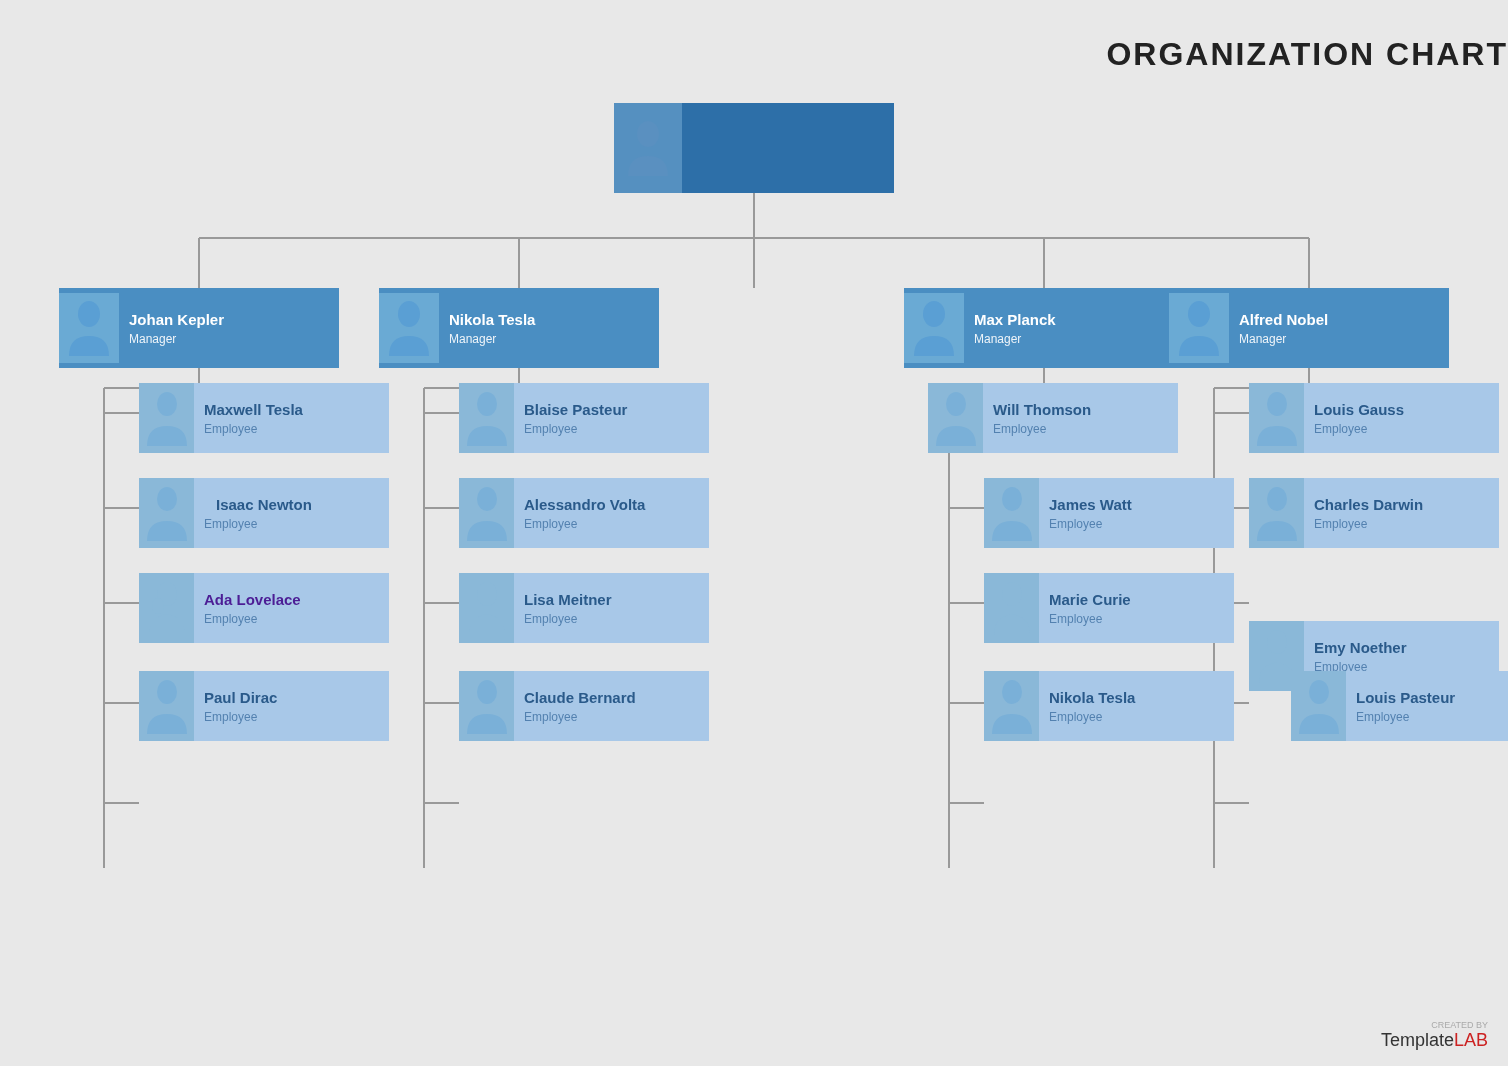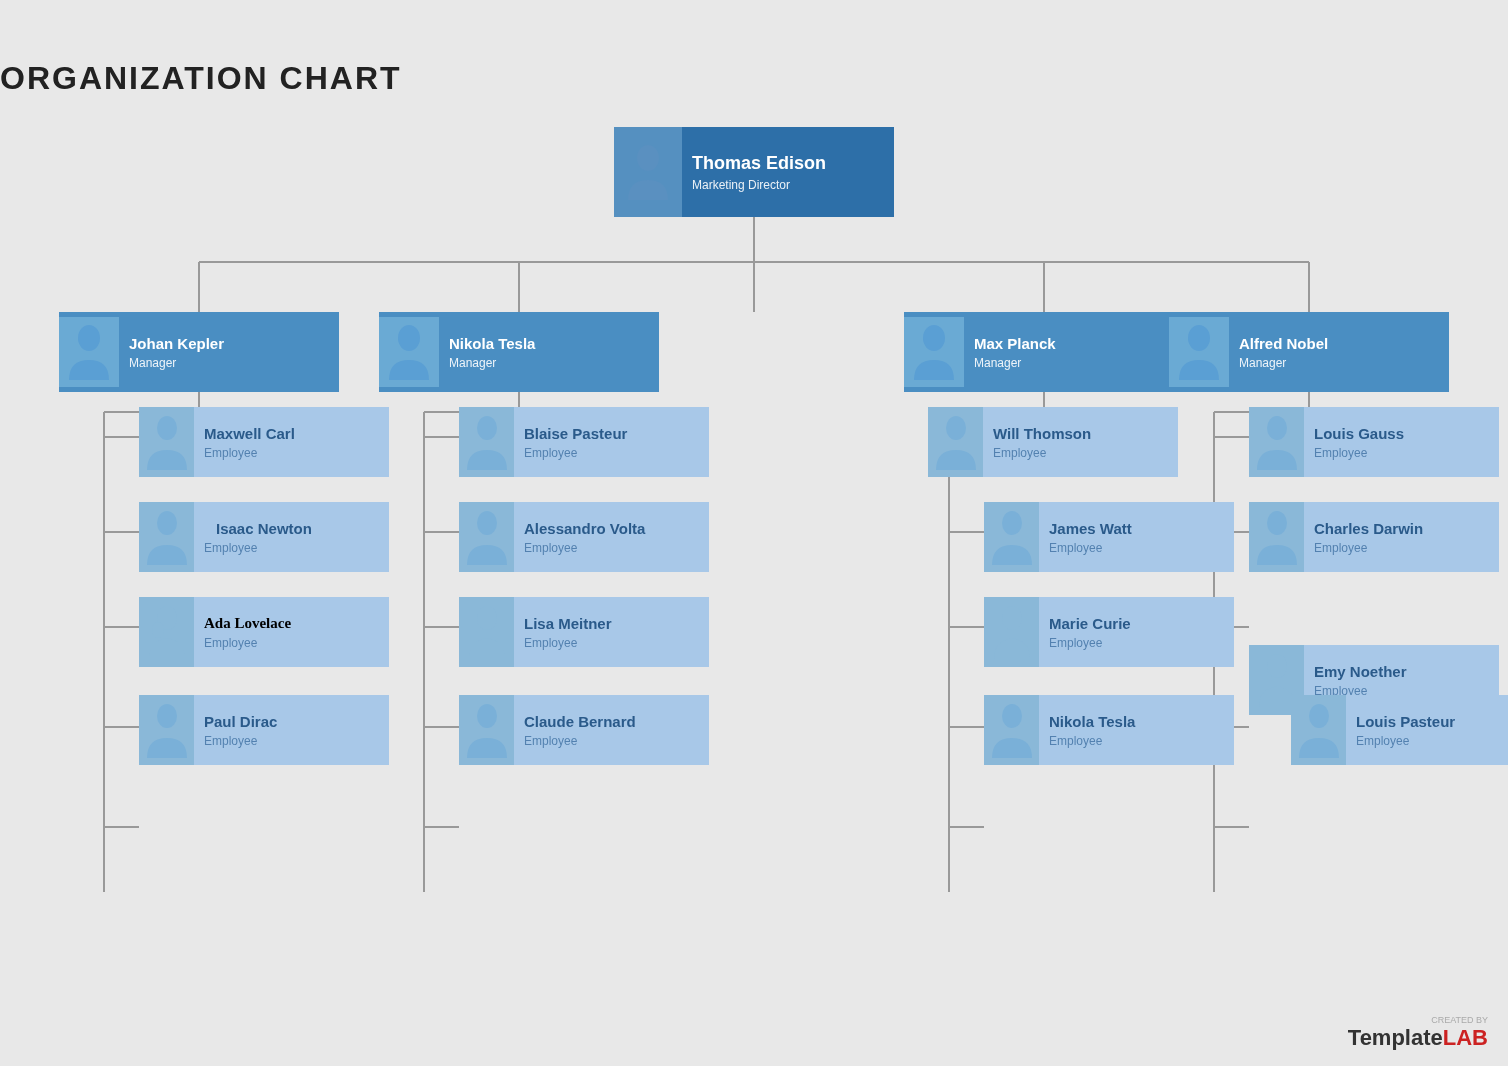--- a/index.html
+++ b/index.html
@@ -6,27 +6,26 @@
     body {
       background: #e8e8e8;
       font-family: Arial, sans-serif;
       min-height: 1066px;
       width: 1508px;
       position: relative;
       overflow: hidden;
     }
 
     .page-title {
-      text-align: left;
+      text-align: right;
       font-size: 32px;
       font-weight: bold;
       letter-spacing: 2px;
       padding: 36px 0 20px 0;
       color: #222;
-      margin-top: 24px;
     }
 
     .node-box {
       display: flex;
       align-items: center;
       border: none;
       cursor: default;
     }
 
     .node-box.manager-top {
@@ -100,22 +99,22 @@
     }
 
     .watermark {
       position: absolute;
       bottom: 15px;
       right: 20px;
       font-size: 11px;
       color: #999;
     }
     .watermark span.template-lab {
-      font-size: 22px;
-      font-weight: bold;
+      font-size: 18px;
+      font-weight: normal;
       color: #333;
     }
     .watermark span.template-lab .red {
       color: #cc2222;
     }
     .watermark .created-by {
       font-size: 9px;
       display: block;
       text-align: right;
       color: #aaa;
@@ -211,24 +210,20 @@
   <div class="org-layout">
 
     <div class="abs-node" style="left:570px; top:10px;">
       <div class="node-box manager-top">
         <div class="avatar">
           <svg viewBox="0 0 50 60" xmlns="http://www.w3.org/2000/svg">
             <ellipse cx="25" cy="16" rx="11" ry="13" fill="#5a90c0"></ellipse>
             <path d="M5 58 Q5 38 25 38 Q45 38 45 58 Z" fill="#5a90c0"></path>
           </svg>
         </div>
-        <div class="node-info">
-          <div class="node-name">Thomas Edison</div>
-          <div class="node-role">Marketing Director</div>
-        </div>
       </div>
     </div>
 
     <div class="abs-node" style="left:15px; top:195px;">
       <div class="node-box manager">
         <div class="avatar">
           <svg viewBox="0 0 50 60" xmlns="http://www.w3.org/2000/svg">
             <ellipse cx="25" cy="16" rx="11" ry="13" fill="#5a9fd4"></ellipse>
             <path d="M5 58 Q5 38 25 38 Q45 38 45 58 Z" fill="#5a9fd4"></path>
           </svg>
@@ -287,21 +282,21 @@
 
     <div class="abs-node" style="left:95px; top:290px;">
       <div class="node-box employee">
         <div class="avatar">
           <svg viewBox="0 0 50 60" xmlns="http://www.w3.org/2000/svg">
             <ellipse cx="25" cy="16" rx="10" ry="12" fill="#7ab0d8"></ellipse>
             <path d="M5 58 Q5 38 25 38 Q45 38 45 58 Z" fill="#7ab0d8"></path>
           </svg>
         </div>
         <div class="node-info" style="color:#2a5a8a;">
-          <div class="node-name" style="color:#2a5a8a;">Maxwell Carl</div>
+          <div class="node-name" style="color:#2a5a8a;">Maxwell Tesla</div>
           <div class="node-role" style="color:#4a7aaa;">Employee</div>
         </div>
       </div>
     </div>
     <div class="abs-node" style="left:95px; top:385px;">
       <div class="node-box employee">
         <div class="avatar">
           <svg viewBox="0 0 50 60" xmlns="http://www.w3.org/2000/svg">
             <ellipse cx="25" cy="16" rx="10" ry="12" fill="#7ab0d8"></ellipse>
             <path d="M5 58 Q5 38 25 38 Q45 38 45 58 Z" fill="#7ab0d8"></path>
@@ -316,21 +311,21 @@
     <div class="abs-node" style="left:95px; top:480px;">
       <div class="node-box employee">
         <div class="avatar">
           <svg viewBox="0 0 50 60" xmlns="http://www.w3.org/2000/svg">
             <ellipse cx="25" cy="16" rx="10" ry="12" fill="#8ab8d8"></ellipse>
             <path d="M8 58 Q5 40 25 36 Q45 40 42 58 Z" fill="#8ab8d8"></path>
             <ellipse cx="16" cy="28" rx="6" ry="8" fill="#8ab8d8"></ellipse>
           </svg>
         </div>
         <div class="node-info" style="color:#2a5a8a;">
-          <div class="node-name" style="color:#000000;font-family:Liberation Serif, serif;">Ada Lovelace</div>
+          <div class="node-name" style="color:#4c1d95;">Ada Lovelace</div>
           <div class="node-role" style="color:#4a7aaa;">Employee</div>
         </div>
       </div>
     </div>
     <div class="abs-node" style="left:95px; top:578px;">
       <div class="node-box employee">
         <div class="avatar">
           <svg viewBox="0 0 50 60" xmlns="http://www.w3.org/2000/svg">
             <ellipse cx="25" cy="16" rx="10" ry="12" fill="#7ab0d8"></ellipse>
             <path d="M5 58 Q5 38 25 38 Q45 38 45 58 Z" fill="#7ab0d8"></path>

